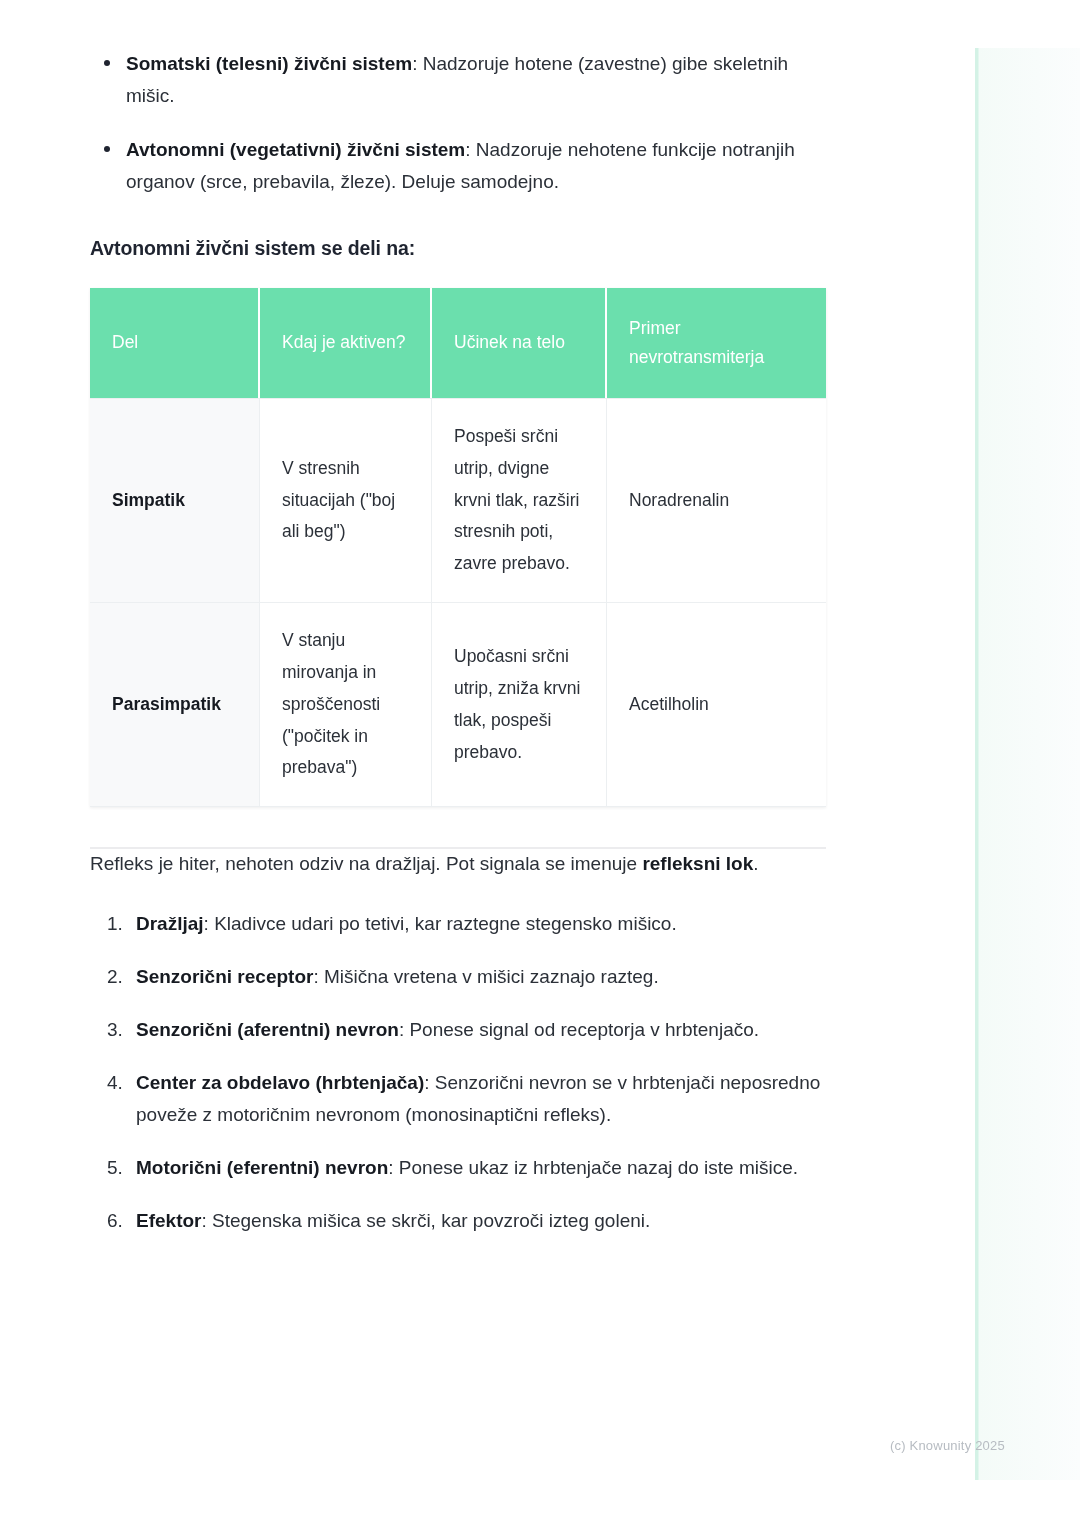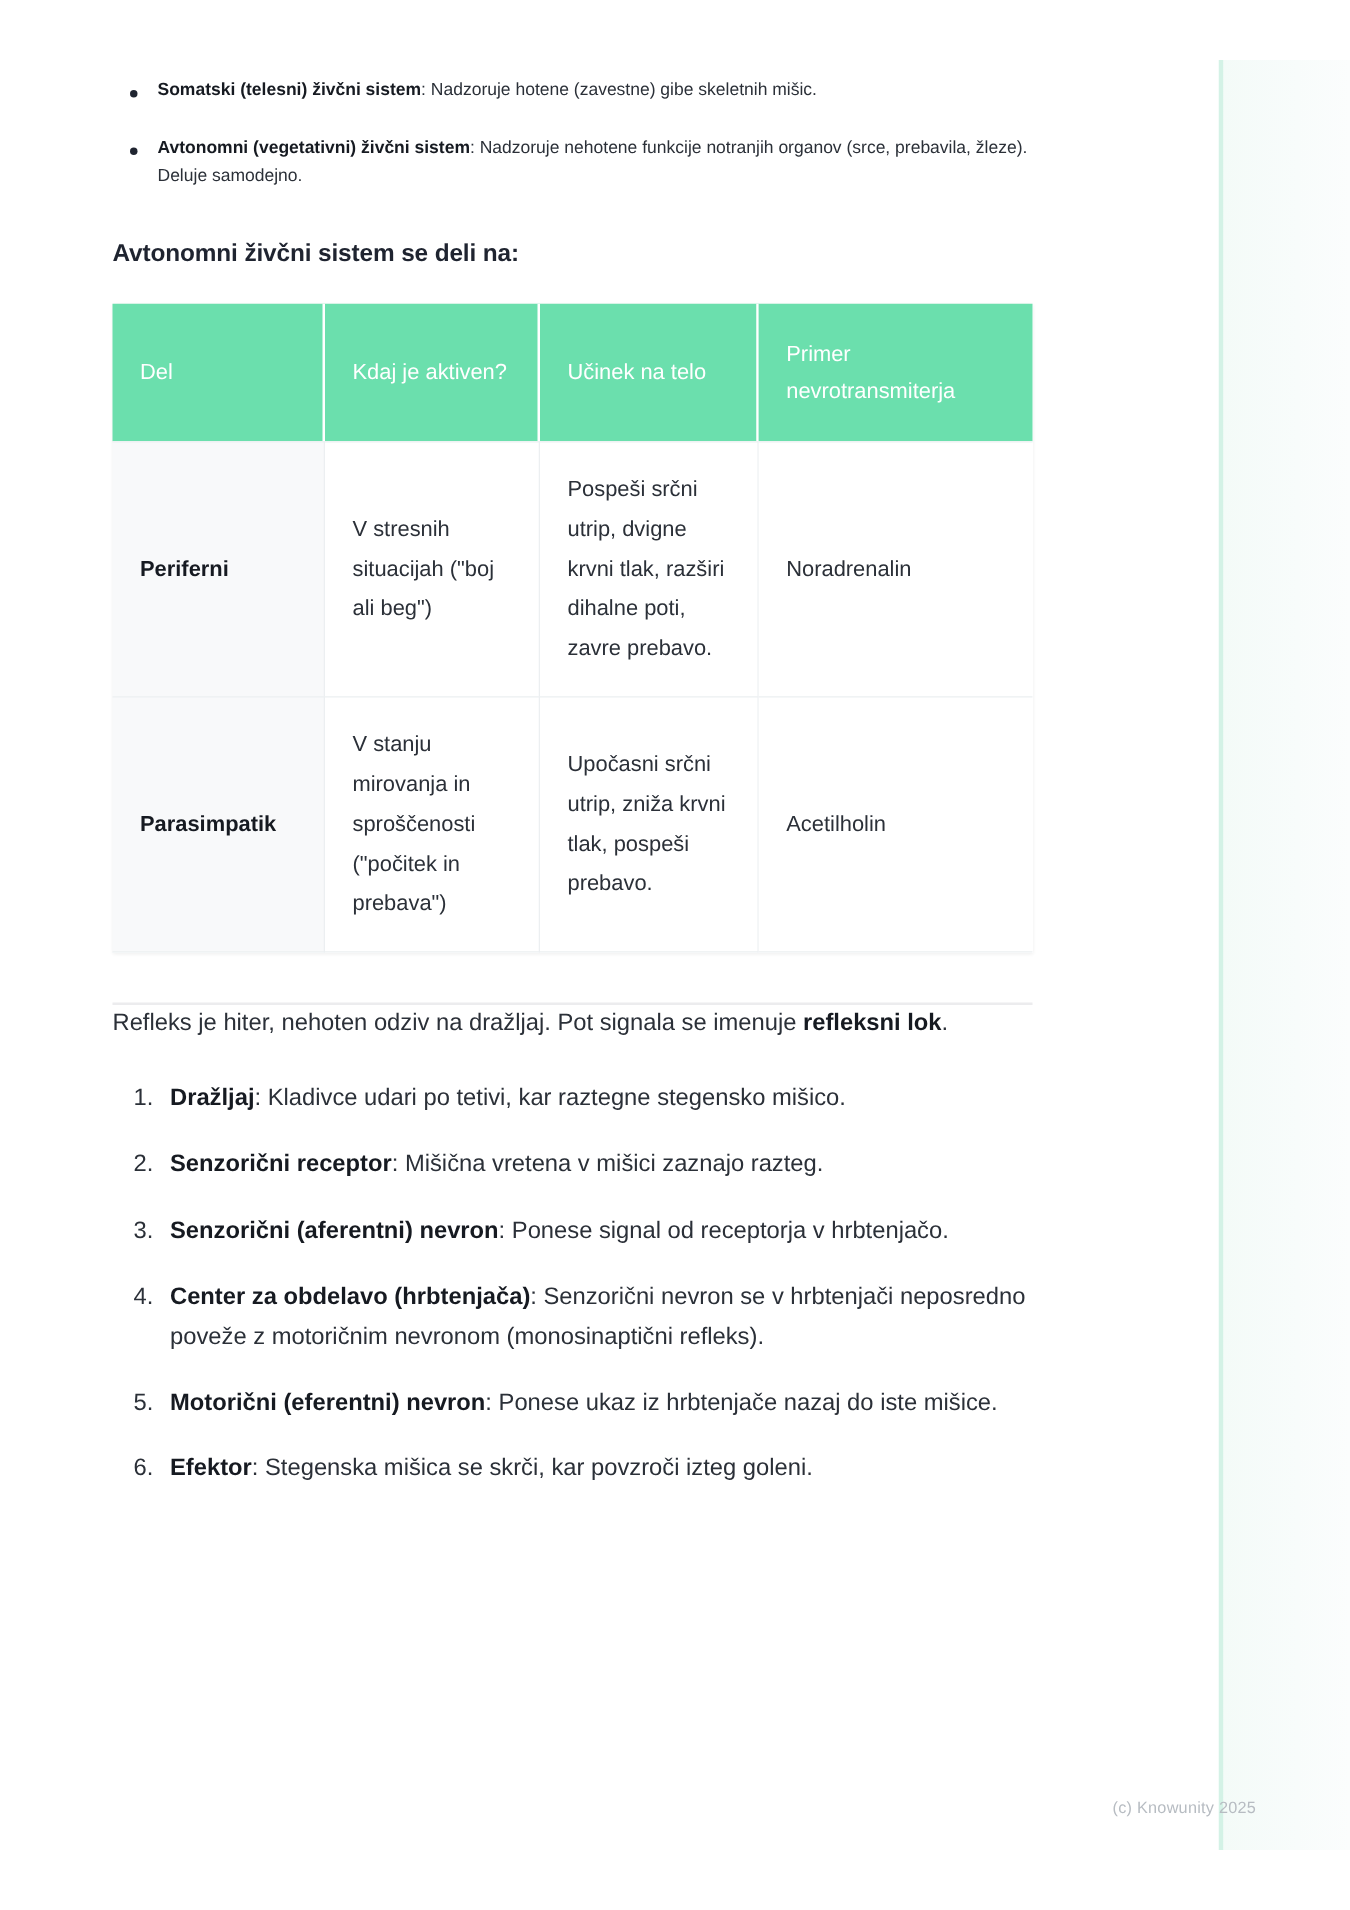--- a/index.html
+++ b/index.html
@@ -58,24 +58,23 @@
 
   ul.bullets {
     list-style: none;
     margin: 0;
     padding: 0;
   }
   ul.bullets > li {
     position: relative;
     padding-left: 36px;
     margin-bottom: 22px;
-    font-size: 14px;
+    font-size: 19px;
     line-height: 1.68;
     color: #2b3038;
-    margin-top: 12px;
   }
   ul.bullets > li:last-child { margin-bottom: 0; }
   ul.bullets > li:before {
     content: "";
     position: absolute;
     left: 14px;
     top: 12px;
     width: 6px;
     height: 6px;
     border-radius: 50%;
@@ -211,23 +210,23 @@
       <thead>
         <tr>
           <th>Del</th>
           <th>Kdaj je aktiven?</th>
           <th>Učinek na telo</th>
           <th>Primer nevrotransmiterja</th>
         </tr>
       </thead>
       <tbody>
         <tr>
-          <td class="rowhead">Periferni</td>
+          <td class="rowhead">Simpatik</td>
           <td>V stresnih situacijah ("boj ali beg")</td>
-          <td>Pospeši srčni utrip, dvigne krvni tlak, razširi dihalne poti, zavre prebavo.</td>
+          <td>Pospeši srčni utrip, dvigne krvni tlak, razširi stresnih poti, zavre prebavo.</td>
           <td>Noradrenalin</td>
         </tr>
         <tr>
           <td class="rowhead">Parasimpatik</td>
           <td>V stanju mirovanja in sproščenosti ("počitek in prebava")</td>
           <td>Upočasni srčni utrip, zniža krvni tlak, pospeši prebavo.</td>
           <td>Acetilholin</td>
         </tr>
       </tbody>
     </table>

